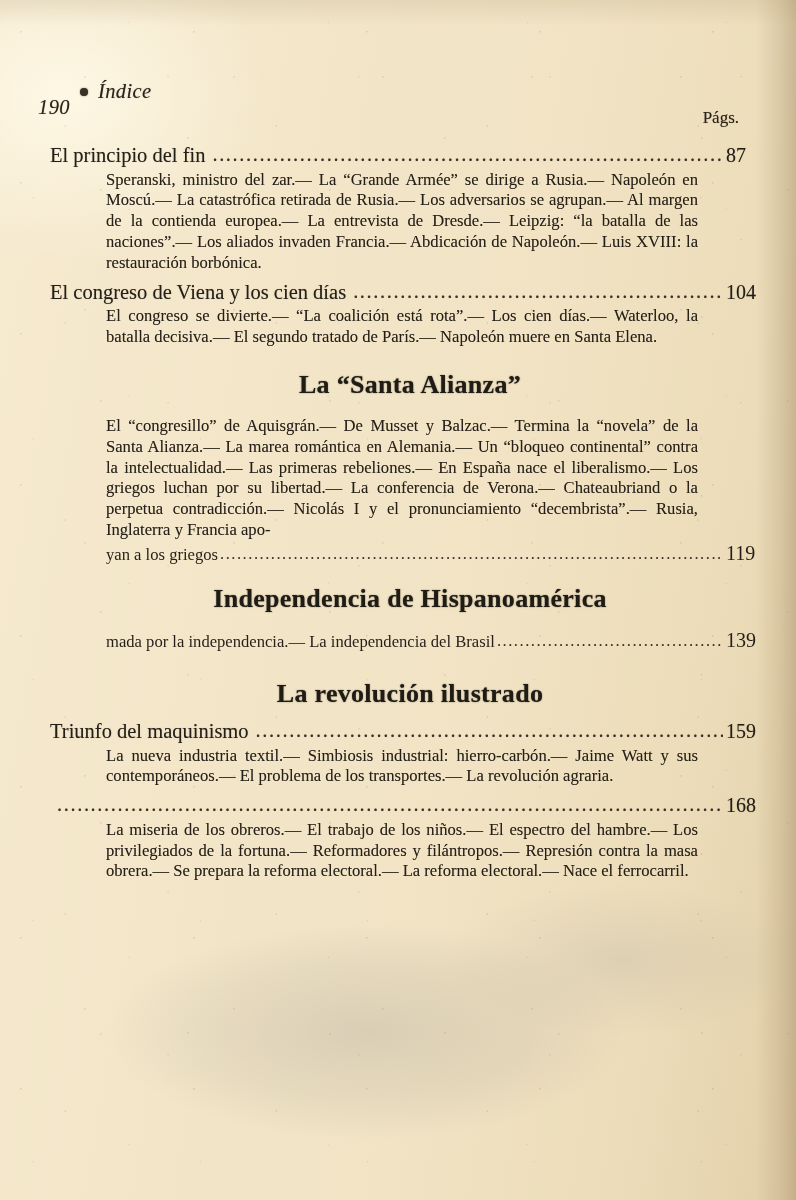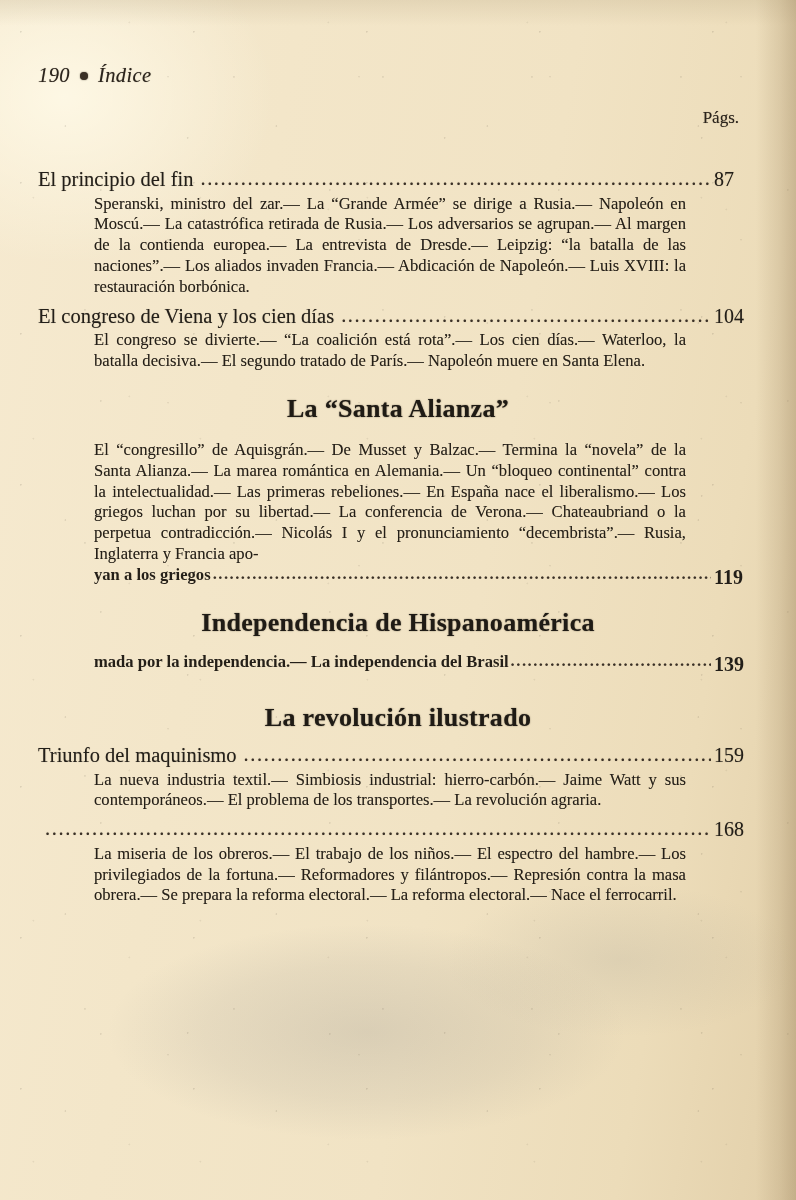--- a/index.html
+++ b/index.html
@@ -68,21 +68,21 @@
     left: 38px;
     font-style: italic;
     font-size: 20.5px;
     letter-spacing: .4px;
     color: #2b241c;
     display: flex;
     align-items: center;
     gap: 9px;
     text-shadow: 0 0 1px rgba(60,50,35,.45);
   }
-  .runhead .folio { font-style: italic; }
+  .runhead .folio { font-style: italic; margin-top: 32px; }
   .bullet-dot {
     display: inline-block;
     width: 8px; height: 8px;
     border-radius: 50%;
     background: #3a3026;
     box-shadow: 0 0 1.4px rgba(40,32,22,.8);
     margin: 0 1px;
   }
 
   
@@ -92,23 +92,22 @@
     right: 57px;
     font-size: 17px;
     color: #2b241c;
     text-shadow: 0 0 .7px rgba(60,50,35,.5);
   }
 
   
   .index-body {
     position: absolute;
     top: 143px;
-    left: 38px;
+    left: 50px;
     width: 720px;
-    margin-top: 24px;
   }
 
   
   .entry-line {
     display: flex;
     align-items: baseline;
     font-size: 20.5px;
     line-height: 1.18;
     white-space: nowrap;
     color: #231f19;
@@ -143,27 +142,26 @@
     text-align-last: left;
     color: #241f18;
     text-shadow: 0 0 .55px rgba(60,50,35,.38);
   }
   .desc.narrow { padding-right: 72px; }
 
   
   .desc-wrap { position: relative; }
   .desc-tail {
     display: flex;
-    align-items: flex-start;
+    align-items: flex-end;
     font-size: 16.6px;
     line-height: 1.255;
     padding-left: 56px;
     white-space: nowrap;
     color: #241f18;
-    font-weight: bold;
   }
   .desc-tail .tail-text { flex: 0 0 auto; }
   .desc-tail .leaders { font-size: 16.6px; letter-spacing: 1.5px; margin-left: 2px; }
   .desc-tail .entry-page { font-size: 20px; }
 
   
   .section-head {
     text-align: center;
     font-weight: bold;
     font-size: 26px;

